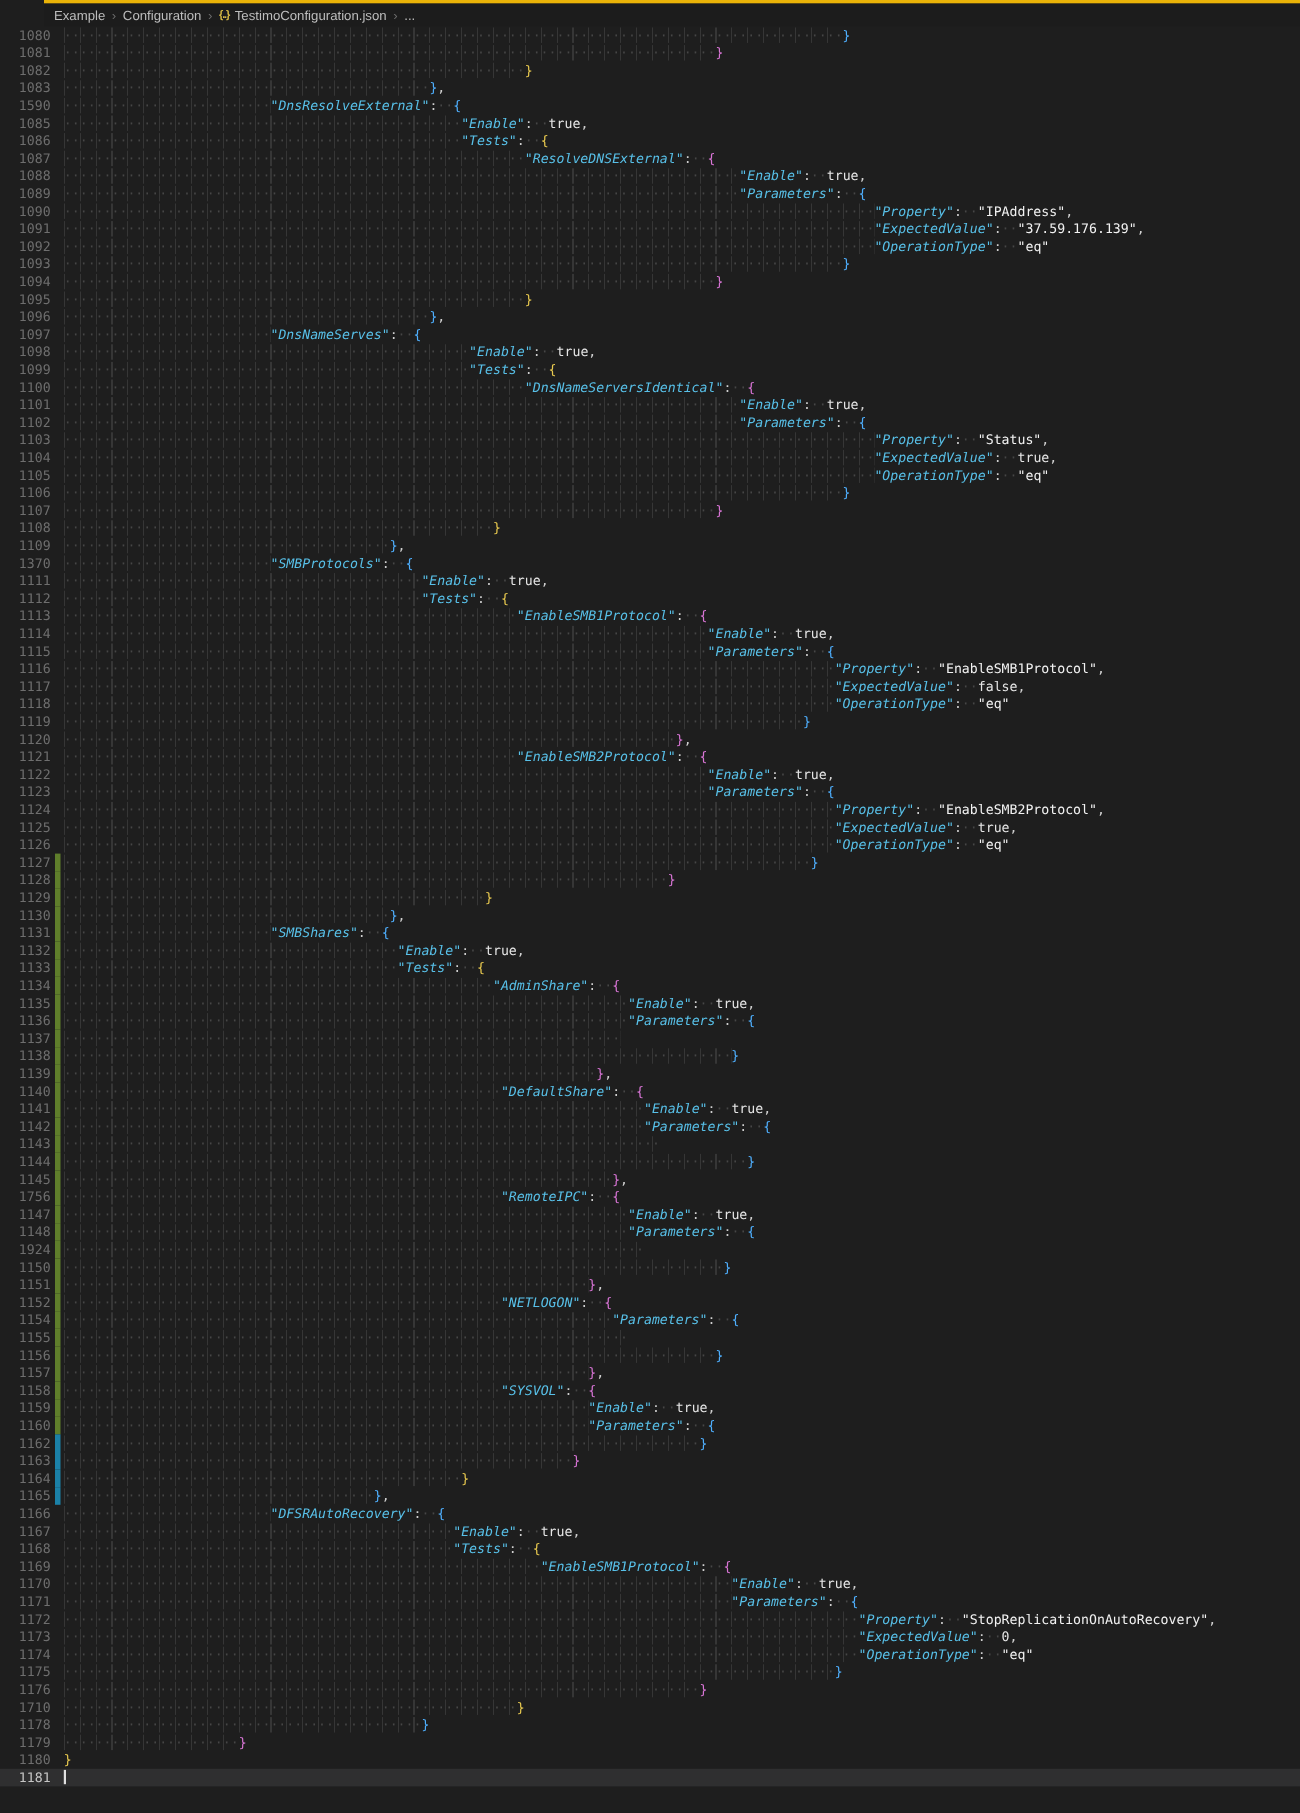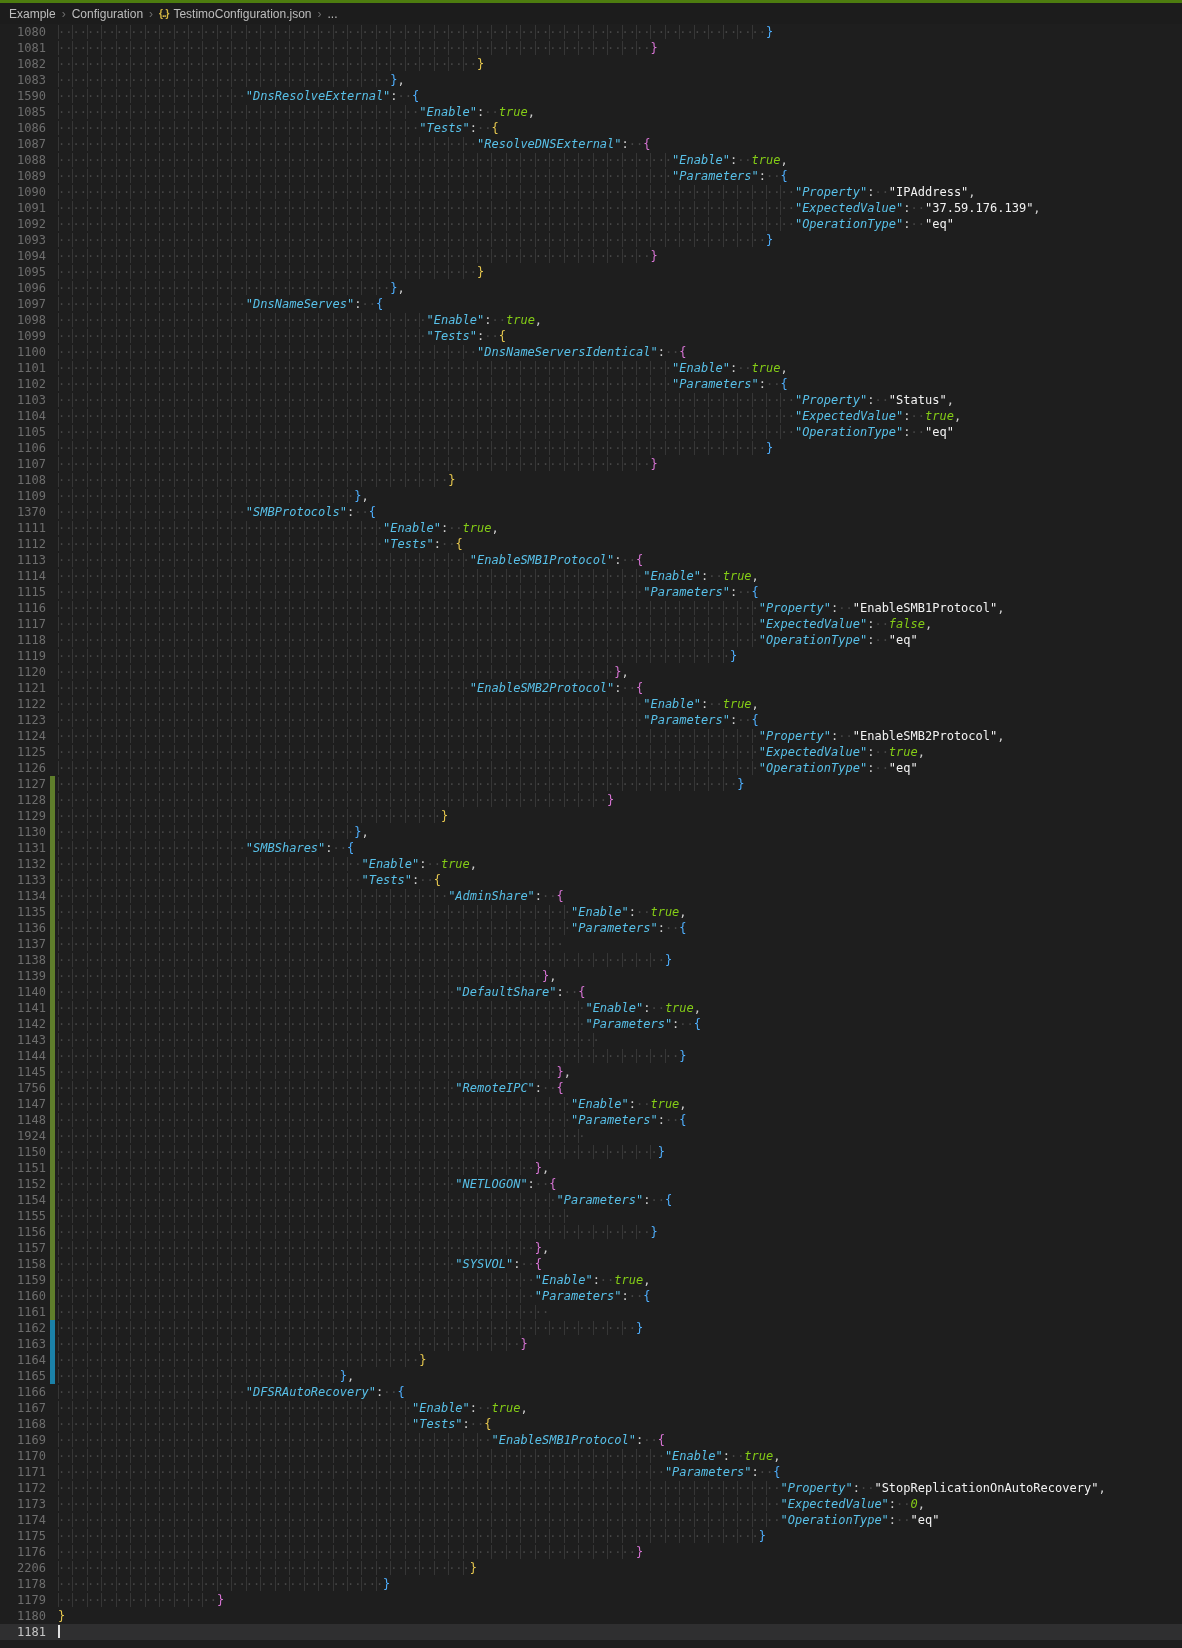--- a/index.html
+++ b/index.html
@@ -1,41 +1,41 @@
 <!DOCTYPE html>
 <html><head>
 <meta charset="utf-8">
 <style>
   html,body{margin:0;padding:0;background:#1e1e1e;}
   body{width:1182px;height:1648px;overflow:hidden;font-family:"DejaVu Sans Mono",monospace;}
 
   
-  .topbar{height:21px;border-top:3px solid #4d7c0f;background:#1c1c1c;
+  .topbar{height:21px;border-top:3px solid #eab308;background:#1c1c1c;
           display:flex;align-items:center;padding-left:9px;
-          font-family:"Liberation Sans",sans-serif;font-size:12px;color:#bdbdbd;}
+          font-family:"Liberation Sans",sans-serif;font-size:12px;color:#bdbdbd;margin-left:40px;}
   .crumb{cursor:default;white-space:nowrap;}
   .sep{color:#6d6d6d;margin:0 6px;font-size:12px;}
   .ficon{color:#d7b944;font-weight:bold;font-size:10px;margin-right:5px;letter-spacing:-1px;}
 
   
   .editor{position:relative;}
   .line{display:flex;height:16px;line-height:16px;font-size:12px;}
   .num{width:46px;text-align:right;color:#6e6e6e;flex:none;user-select:none;}
   .bar{width:12px;flex:none;position:relative;}
   .bar.a::after,.bar.m::after{content:"";position:absolute;left:4px;top:0;bottom:0;width:5px;}
   .bar.a::after{background:#5f7e2b;}
   .bar.m::after{background:#1b81a8;}
   .code{white-space:pre;flex:1;}
   .tok{display:inline;}
   .ws,.w{color:#464646;}
   .ind{background:repeating-linear-gradient(90deg,#363636 0,#363636 1px,transparent 1px,transparent 2ch);}
   .key{color:#58c0e8;font-style:italic;}
   .p{color:#d0d0d0;}
   .s{color:#f2f2f2;}
-  .c{color:#84cc16;font-style:italic;}
+  .c{color:#e5e5e5;}
   .b0{color:#e8c94f;}
   .b1{color:#d975d6;}
   .b2{color:#4fb0ff;}
 
   .line.current{background:#2f2f30;}
   .line.current .num{color:#c6c6c6;}
   .cursor{display:inline-block;width:2px;height:13px;margin-top:1px;background:#e0e0e0;vertical-align:top;}
 </style>
 </head>
 <body>
@@ -447,25 +447,20 @@
         <span class="num">1159</span>
         <span class="bar a"></span>
         <span class="code"><span class="tok ws ind">··································································</span><span class="tok key">"Enable"</span><span class="tok p">:</span><span class="tok w">··</span><span class="tok c">true</span><span class="tok p">,</span></span>
       </div>
       <div class="line">
         <span class="num">1160</span>
         <span class="bar a"></span>
         <span class="code"><span class="tok ws ind">··································································</span><span class="tok key">"Parameters"</span><span class="tok p">:</span><span class="tok w">··</span><span class="tok b2">{</span></span>
       </div>
       <div class="line">
-        <span class="num">1161</span>
-        <span class="bar a"></span>
-        <span class="code"><span class="tok ws ind">····································································</span></span>
-      </div>
-      <div class="line">
         <span class="num">1162</span>
         <span class="bar m"></span>
         <span class="code"><span class="tok ws ind">················································································</span><span class="tok b2">}</span></span>
       </div>
       <div class="line">
         <span class="num">1163</span>
         <span class="bar m"></span>
         <span class="code"><span class="tok ws ind">································································</span><span class="tok b1">}</span></span>
       </div>
       <div class="line">
@@ -527,21 +522,21 @@
         <span class="num">1175</span>
         <span class="bar"></span>
         <span class="code"><span class="tok ws ind">·································································································</span><span class="tok b2">}</span></span>
       </div>
       <div class="line">
         <span class="num">1176</span>
         <span class="bar"></span>
         <span class="code"><span class="tok ws ind">················································································</span><span class="tok b1">}</span></span>
       </div>
       <div class="line">
-        <span class="num">2206</span>
+        <span class="num">1710</span>
         <span class="bar"></span>
         <span class="code"><span class="tok ws ind">·························································</span><span class="tok b0">}</span></span>
       </div>
       <div class="line">
         <span class="num">1178</span>
         <span class="bar"></span>
         <span class="code"><span class="tok ws ind">·············································</span><span class="tok b2">}</span></span>
       </div>
       <div class="line">
         <span class="num">1179</span>

